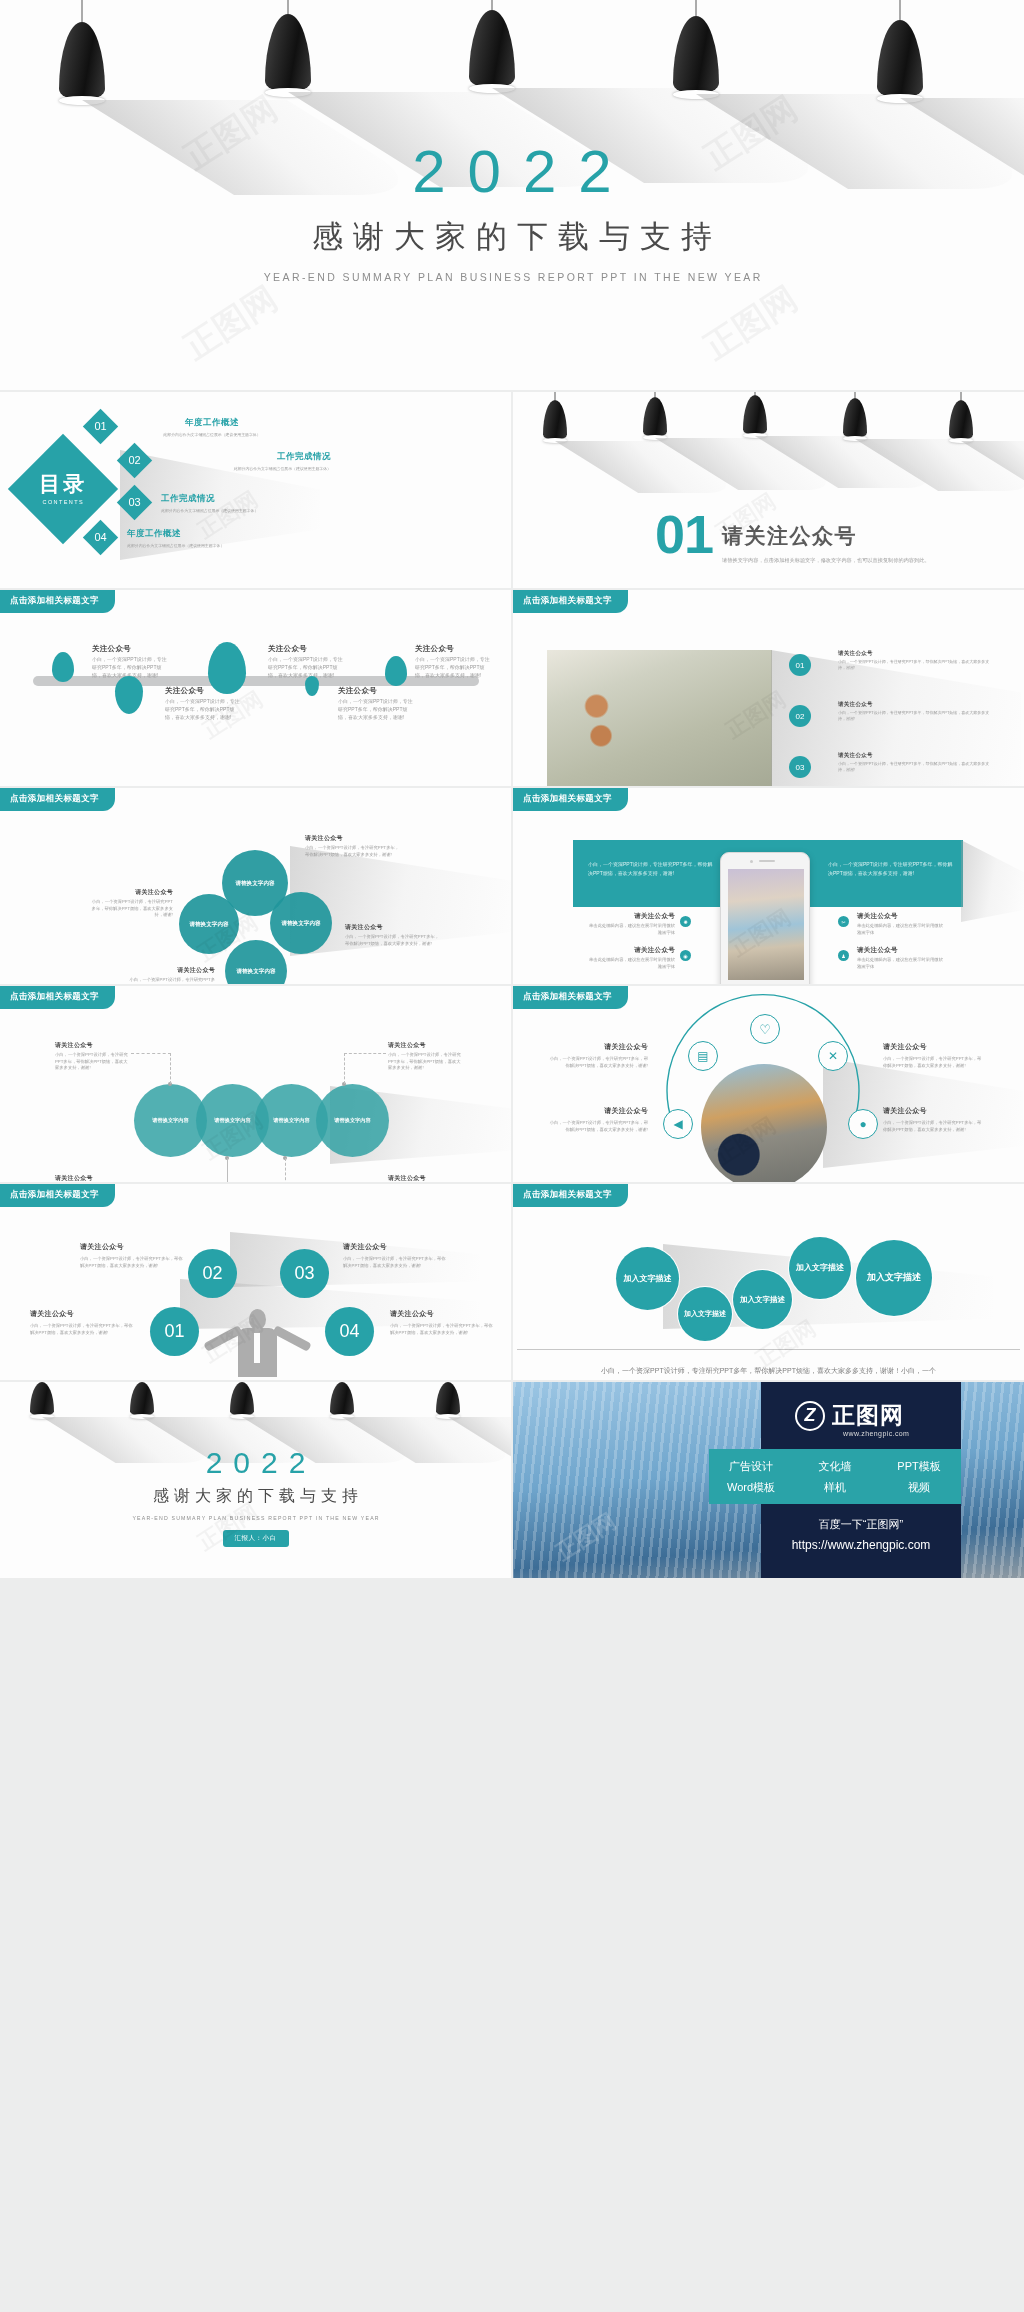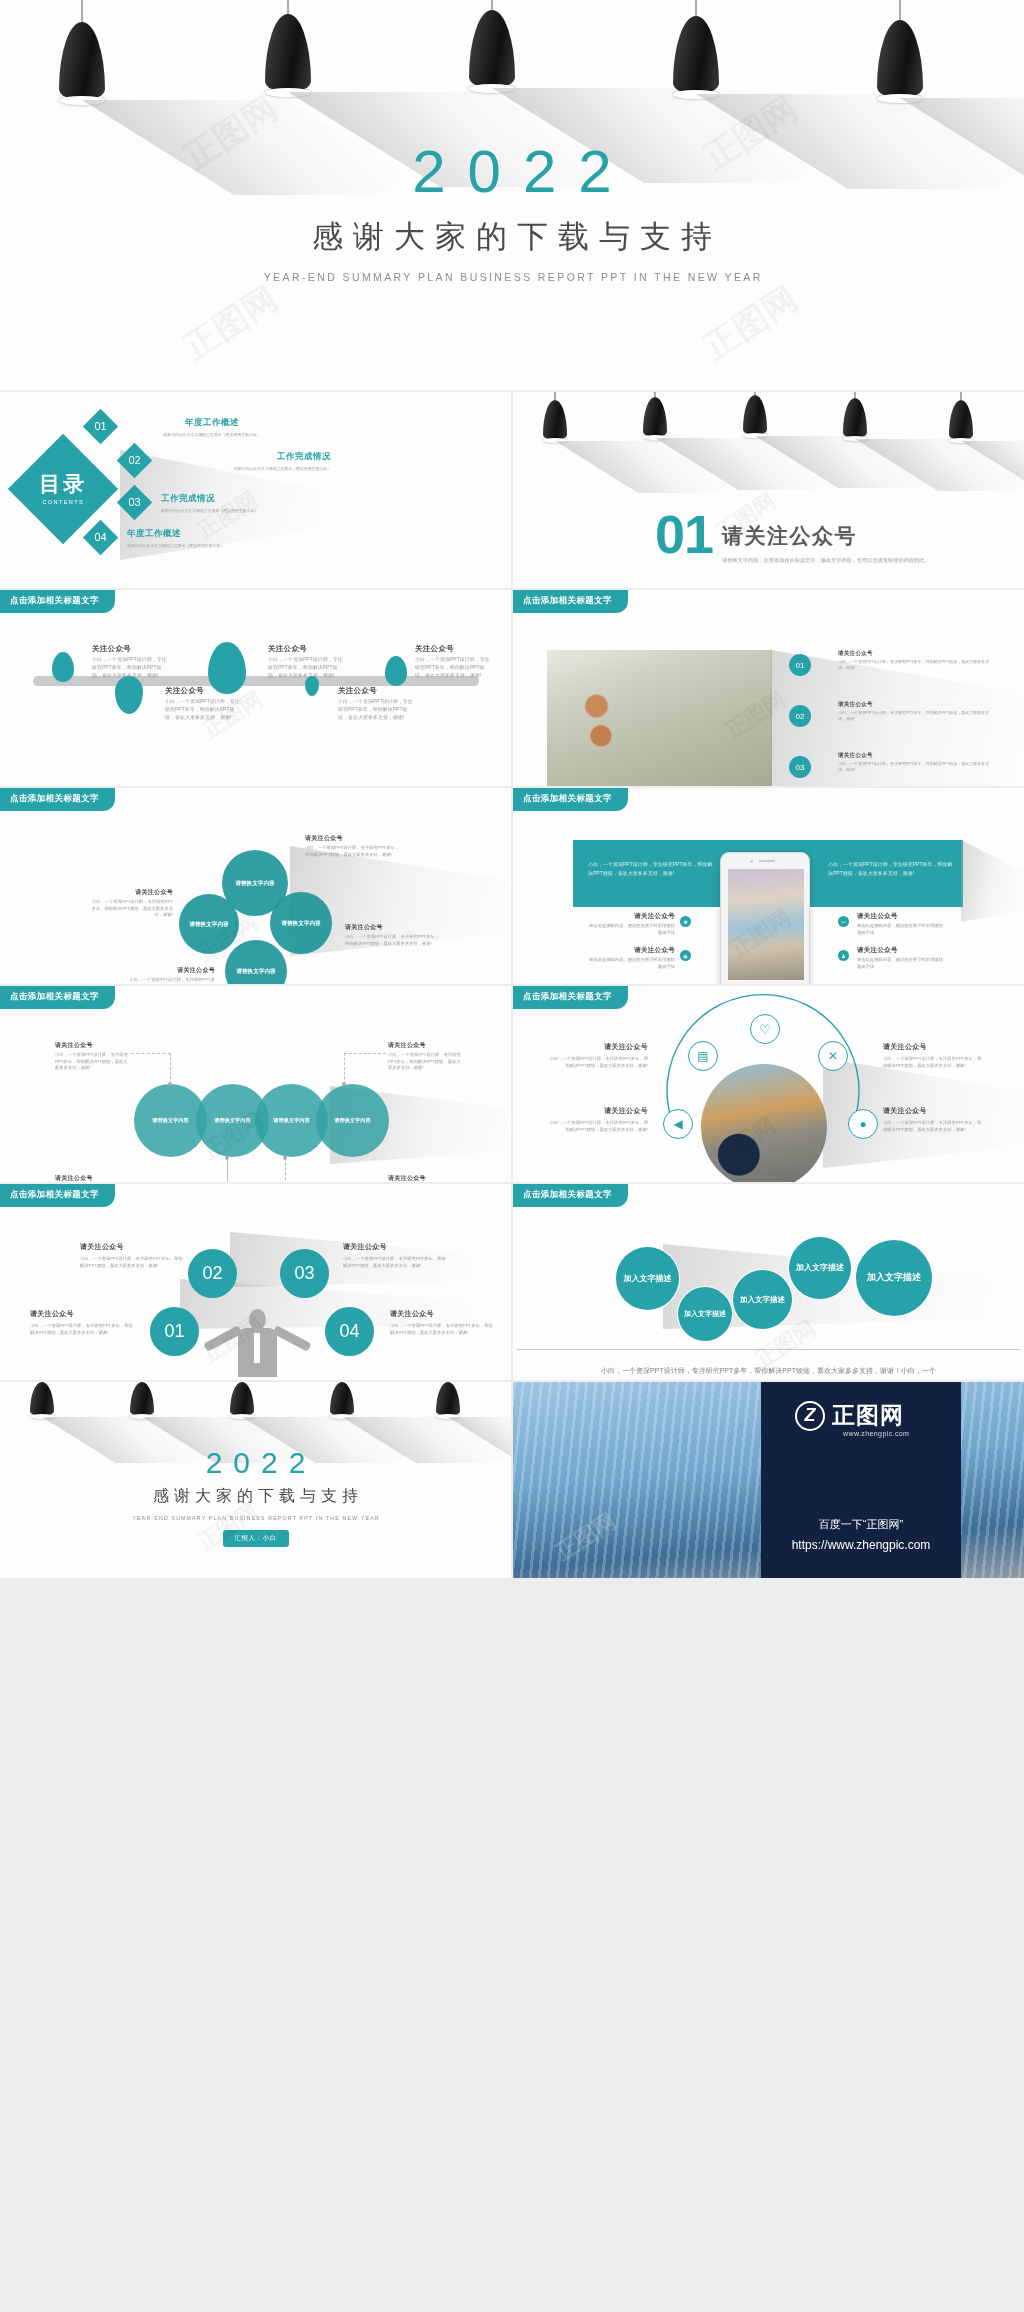--- a/index.html
+++ b/index.html
@@ -679,20 +679,28 @@
   <div class="slide half-r" style="top:1382px;height:196px;background:#ffffff;">
     <div class="photo bldg" style="left:0;top:0;width:511px;height:196px;"></div>
 
     <div class="promo" style="left:248px;top:0;width:200px;height:196px;">
       <div class="promo-logo" style="left:34px;top:18px;">
         <div class="zmark">Z</div>
         <div class="zname">正图网</div>
       </div>
       <div class="promo-url-small" style="left:82px;top:48px;">www.zhengpic.com</div>
 
+      <div class="promo-tags" style="left:-52px;top:67px;width:252px;height:55px;">
+        <span>广告设计</span>
+        <span>文化墙</span>
+        <span>PPT模板</span>
+        <span>Word模板</span>
+        <span>样机</span>
+        <span>视频</span>
+      </div>
 
       <div class="promo-foot" style="left:0;top:135px;">
         <div class="l1">百度一下“正图网”</div>
         <div class="l2">https://www.zhengpic.com</div>
       </div>
     </div>
 
     <div class="wm" style="left:40px;top:140px;font-size:22px;color:rgba(255,255,255,.18);">正图网</div>
   </div>
 

